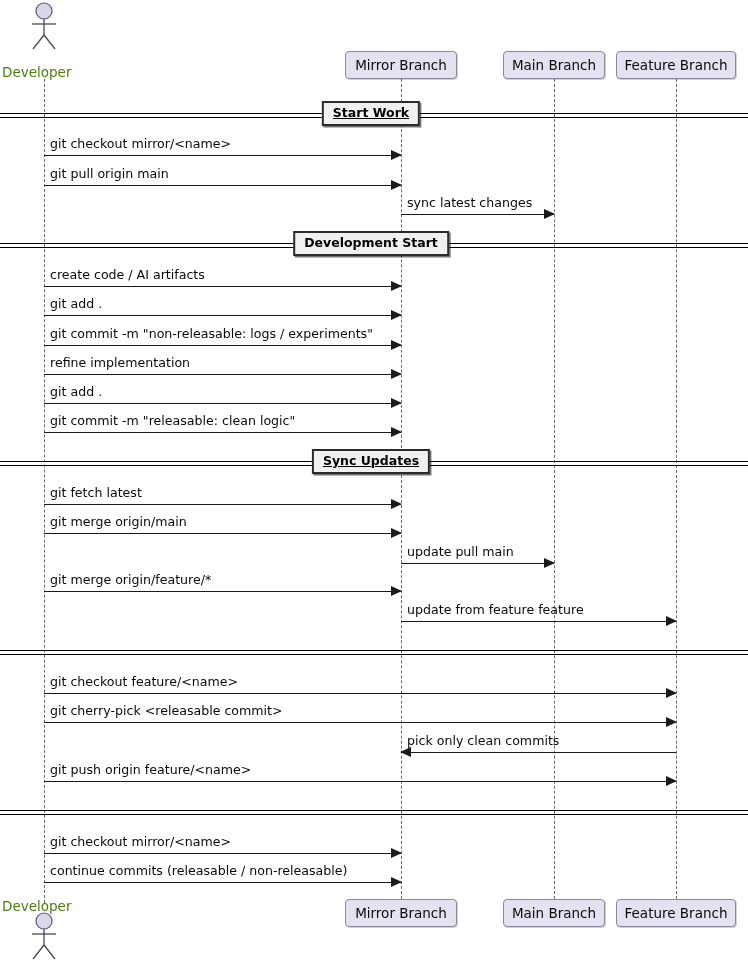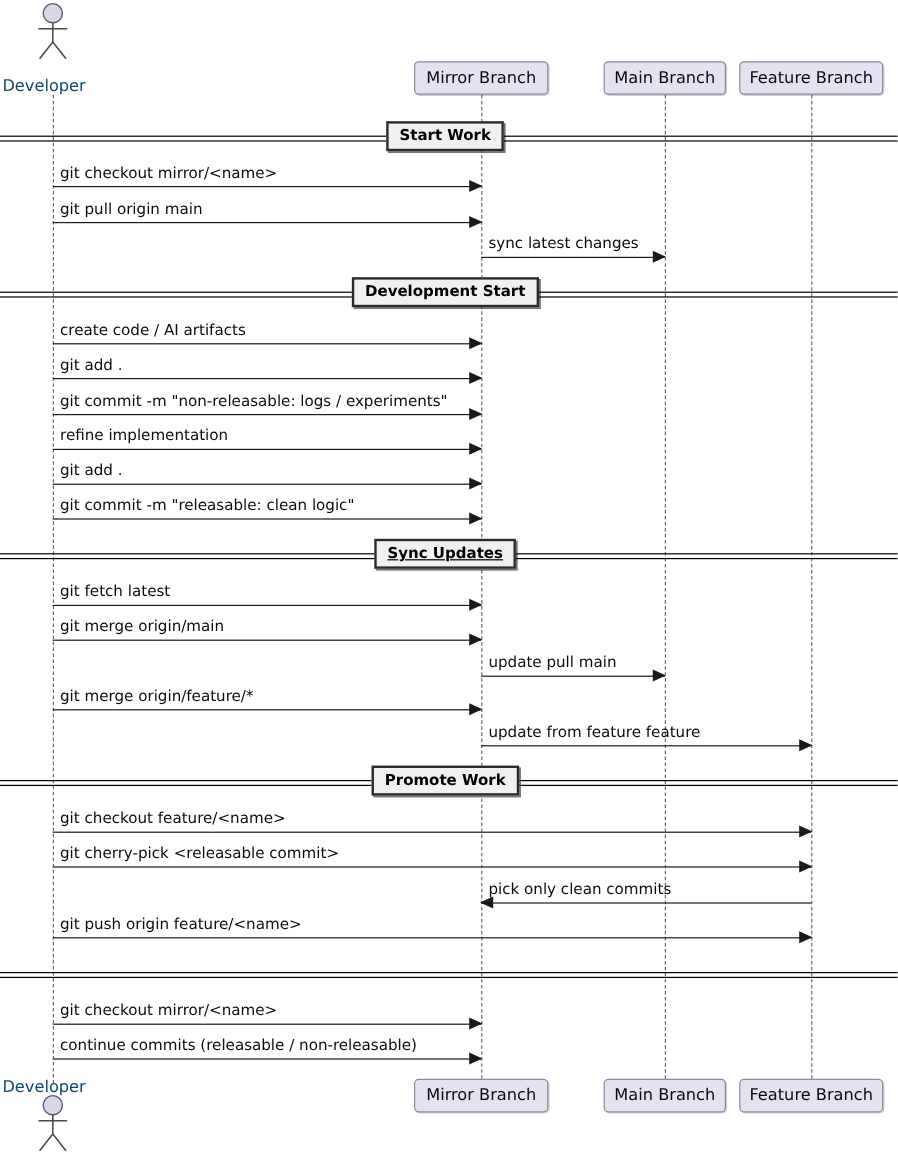--- a/index.html
+++ b/index.html
@@ -47,21 +47,21 @@
   }
 
   
   .actor {
     position: absolute;
   }
   .actor-label {
     position: absolute;
     font-size: 13.5px;
     white-space: nowrap;
-    color: #0c4a6e;
+    color: #4d7c0f;
   }
 
   
   .divider {
     position: absolute;
     left: 0;
     width: 748px;
     height: 5px;
   }
   .divider .rule-top,
@@ -158,21 +158,21 @@
       </svg></div>
     <div class="participant" style="width: 112px; left: 345px; top: 51px;">Mirror Branch</div>
     <div class="participant" style="width: 112px; left: 345px; top: 899px;">Mirror Branch</div>
     <div class="participant" style="width: 102px; left: 503px; top: 51px;">Main Branch</div>
     <div class="participant" style="width: 102px; left: 503px; top: 899px;">Main Branch</div>
     <div class="participant" style="width: 120px; left: 616px; top: 51px;">Feature Branch</div>
     <div class="participant" style="width: 120px; left: 616px; top: 899px;">Feature Branch</div>
     <div class="divider" style="top: 113px;">
       <div class="rule-top"></div>
       <div class="rule-bot"></div>
-      <div class="divider-label" style="left: 371px;">Start Work</div>
+      <div class="divider-label" style="left: 371px; text-decoration: underline;">Start Work</div>
     </div>
     <div class="message" style="left: 44px; width: 357px; top: 155px;">
       <div class="msg-line"></div>
       <div class="msg-head right"></div>
       <div class="msg-label">git checkout mirror/&lt;name&gt;</div>
     </div>
     <div class="message" style="left: 44px; width: 357px; top: 185px;">
       <div class="msg-line"></div>
       <div class="msg-head right"></div>
       <div class="msg-label">git pull origin main</div>
@@ -243,21 +243,20 @@
       <div class="msg-label">git merge origin/feature/*</div>
     </div>
     <div class="message" style="left: 401px; width: 275px; top: 621px;">
       <div class="msg-line"></div>
       <div class="msg-head right"></div>
       <div class="msg-label">update from feature feature</div>
     </div>
     <div class="divider" style="top: 650px;">
       <div class="rule-top"></div>
       <div class="rule-bot"></div>
-      <div class="divider-label" style="left: 371px;">Promote Work</div>
     </div>
     <div class="message" style="left: 44px; width: 632px; top: 693px;">
       <div class="msg-line"></div>
       <div class="msg-head right"></div>
       <div class="msg-label">git checkout feature/&lt;name&gt;</div>
     </div>
     <div class="message" style="left: 44px; width: 632px; top: 722px;">
       <div class="msg-line"></div>
       <div class="msg-head right"></div>
       <div class="msg-label">git cherry-pick &lt;releasable commit&gt;</div>

